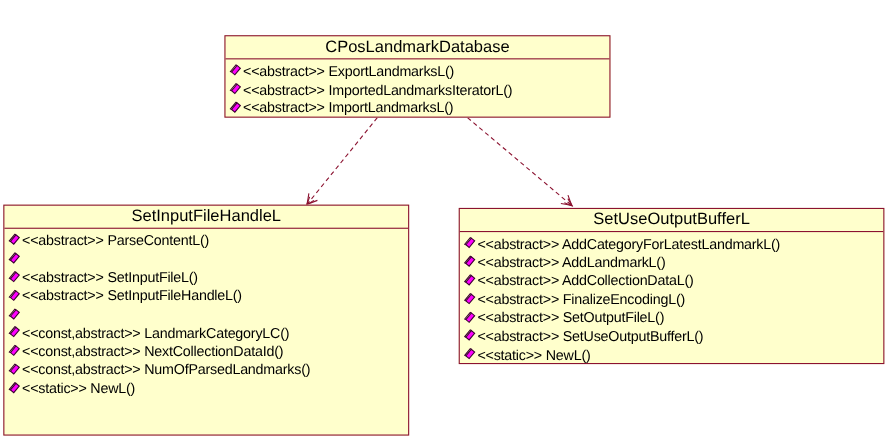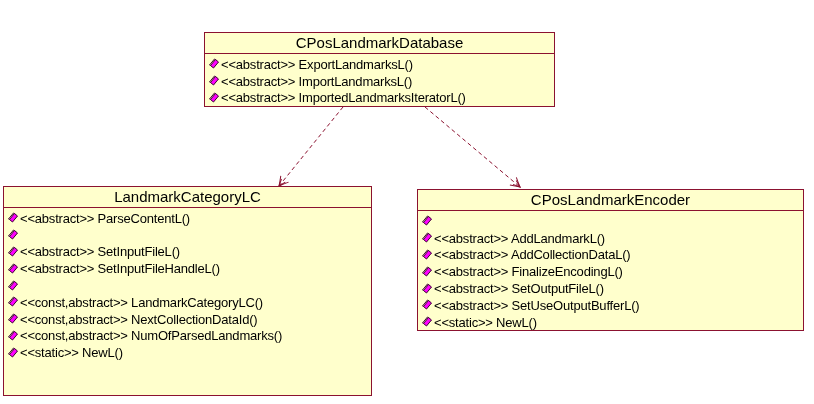--- a/index.html
+++ b/index.html
@@ -111,37 +111,37 @@
           <span class="method-label">&lt;&lt;abstract&gt;&gt; ExportLandmarksL()</span>
         </div>
 
         <div class="method-row">
           <span class="op-icon">
             <svg width="12" height="12" viewBox="0 0 12 12">
               <polygon class="face" points="2.5,7.5 7.5,1.5 10.5,4 5.5,10"></polygon>
               <path class="edge" d="M2.5,7.5 L1.5,7 L6.5,1 L7.5,1.5"></path>
             </svg>
           </span>
+          <span class="method-label">&lt;&lt;abstract&gt;&gt; ImportedLandmarksIteratorL()</span>
+        </div>
+
+        <div class="method-row">
+          <span class="op-icon">
+            <svg width="12" height="12" viewBox="0 0 12 12">
+              <polygon class="face" points="2.5,7.5 7.5,1.5 10.5,4 5.5,10"></polygon>
+              <path class="edge" d="M2.5,7.5 L1.5,7 L6.5,1 L7.5,1.5"></path>
+            </svg>
+          </span>
           <span class="method-label">&lt;&lt;abstract&gt;&gt; ImportLandmarksL()</span>
-        </div>
-
-        <div class="method-row">
-          <span class="op-icon">
-            <svg width="12" height="12" viewBox="0 0 12 12">
-              <polygon class="face" points="2.5,7.5 7.5,1.5 10.5,4 5.5,10"></polygon>
-              <path class="edge" d="M2.5,7.5 L1.5,7 L6.5,1 L7.5,1.5"></path>
-            </svg>
-          </span>
-          <span class="method-label">&lt;&lt;abstract&gt;&gt; ImportedLandmarksIteratorL()</span>
         </div>
       </div>
   </div>
 
   <div class="uml-class" style="left:3px; top:186px; width:369px; height:210px;">
-    <div class="uml-title">LandmarkCategoryLC</div>
+    <div class="uml-title">SetInputFileHandleL</div>
     <div class="uml-methods">
 
         <div class="method-row">
           <span class="op-icon">
             <svg width="12" height="12" viewBox="0 0 12 12">
               <polygon class="face" points="2.5,7.5 7.5,1.5 10.5,4 5.5,10"></polygon>
               <path class="edge" d="M2.5,7.5 L1.5,7 L6.5,1 L7.5,1.5"></path>
             </svg>
           </span>
           <span class="method-label">&lt;&lt;abstract&gt;&gt; ParseContentL()</span>
@@ -223,30 +223,31 @@
               <polygon class="face" points="2.5,7.5 7.5,1.5 10.5,4 5.5,10"></polygon>
               <path class="edge" d="M2.5,7.5 L1.5,7 L6.5,1 L7.5,1.5"></path>
             </svg>
           </span>
           <span class="method-label">&lt;&lt;static&gt;&gt; NewL()</span>
         </div>
       </div>
   </div>
 
   <div class="uml-class" style="left:417px; top:189px; width:387px; height:142px;">
-    <div class="uml-title">CPosLandmarkEncoder</div>
+    <div class="uml-title">SetUseOutputBufferL</div>
     <div class="uml-methods">
 
         <div class="method-row">
           <span class="op-icon">
             <svg width="12" height="12" viewBox="0 0 12 12">
               <polygon class="face" points="2.5,7.5 7.5,1.5 10.5,4 5.5,10"></polygon>
               <path class="edge" d="M2.5,7.5 L1.5,7 L6.5,1 L7.5,1.5"></path>
             </svg>
           </span>
+          <span class="method-label">&lt;&lt;abstract&gt;&gt; AddCategoryForLatestLandmarkL()</span>
         </div>
 
         <div class="method-row">
           <span class="op-icon">
             <svg width="12" height="12" viewBox="0 0 12 12">
               <polygon class="face" points="2.5,7.5 7.5,1.5 10.5,4 5.5,10"></polygon>
               <path class="edge" d="M2.5,7.5 L1.5,7 L6.5,1 L7.5,1.5"></path>
             </svg>
           </span>
           <span class="method-label">&lt;&lt;abstract&gt;&gt; AddLandmarkL()</span>

